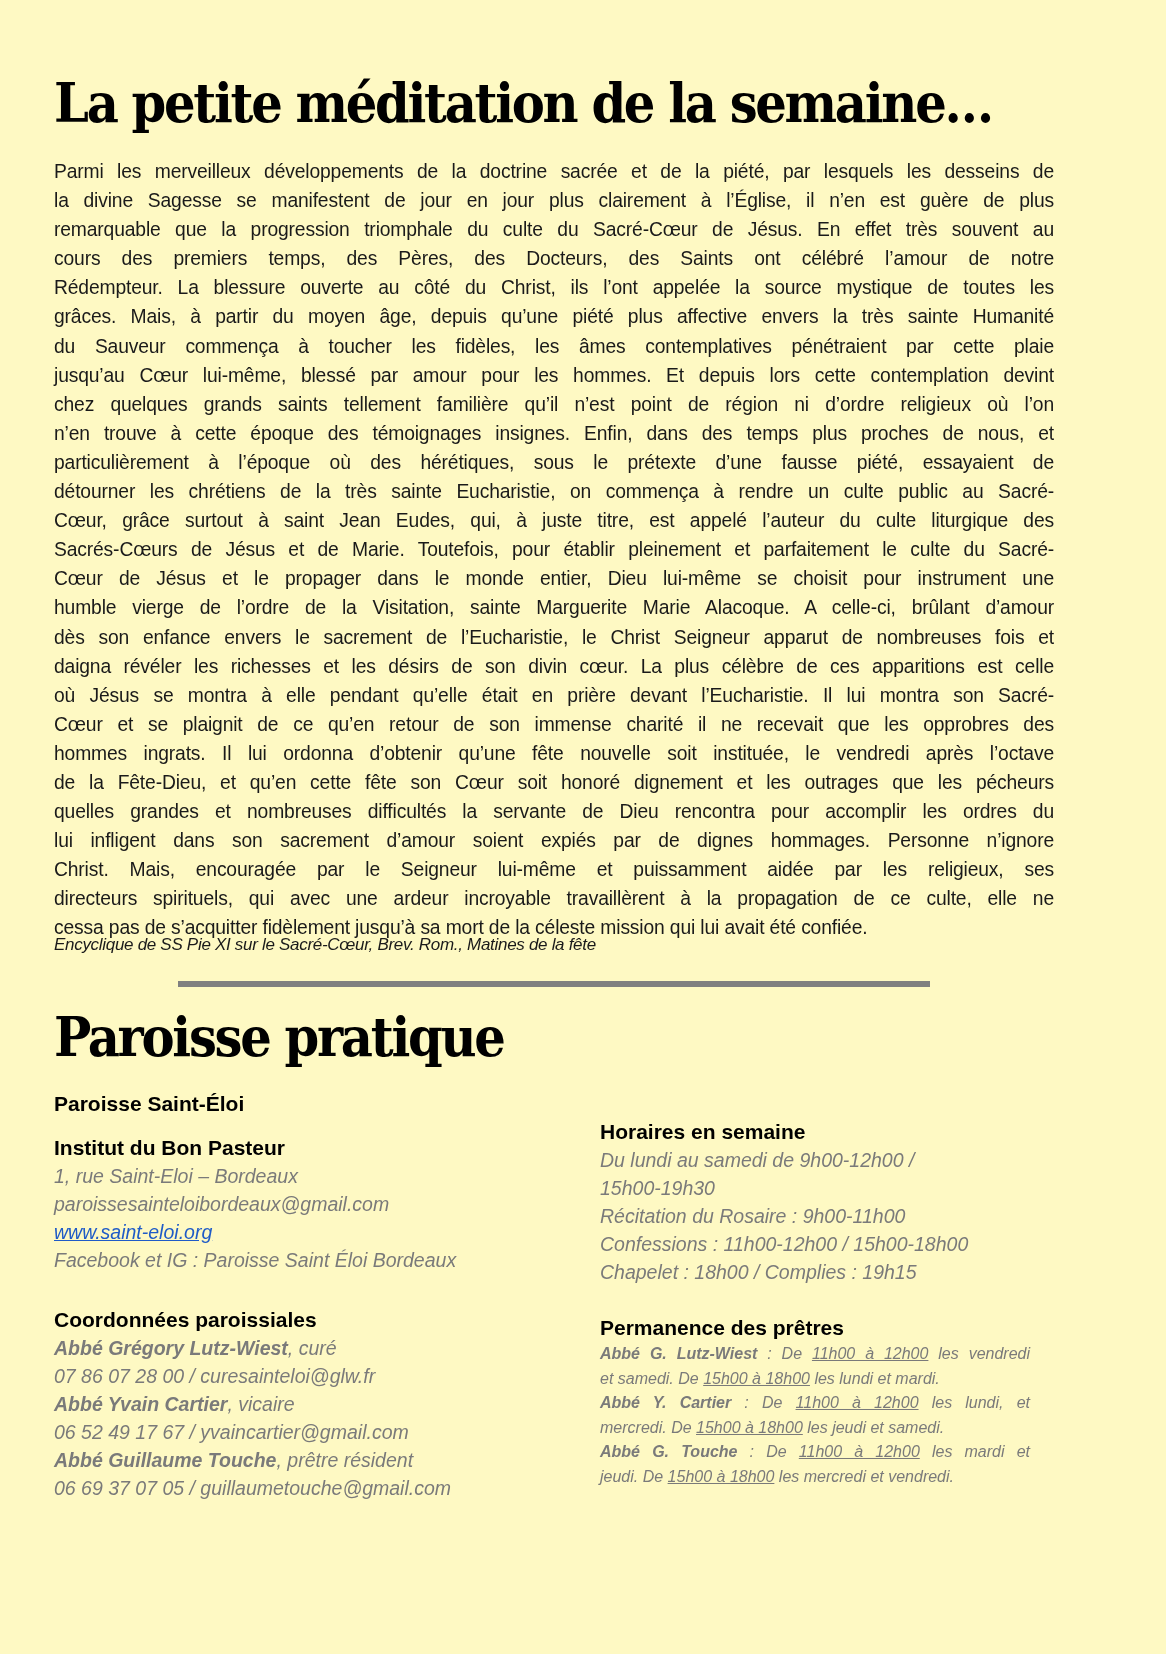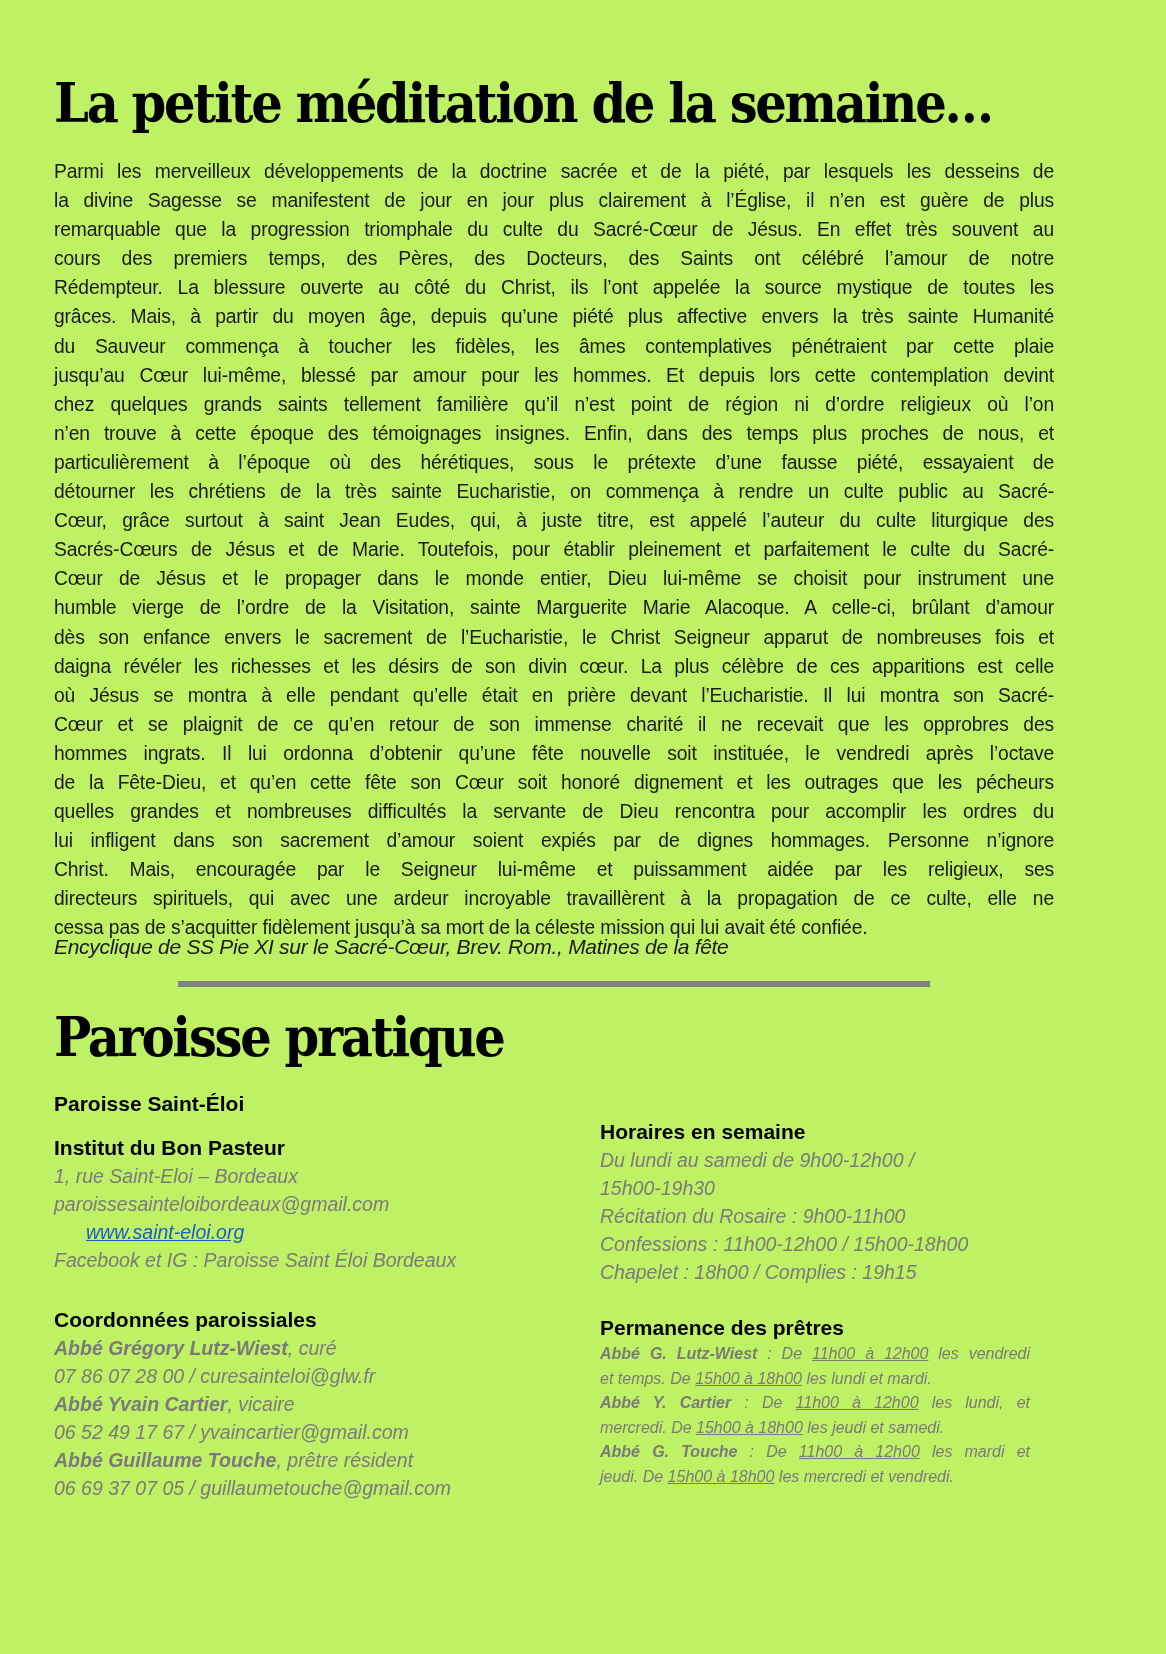--- a/index.html
+++ b/index.html
@@ -1,17 +1,17 @@
 <!DOCTYPE html>
 <html><head>
   <meta charset="utf-8">
   <style>
     html, body { margin: 0; padding: 0; background: #ffffff; }
     body { width: 1166px; height: 1654px; position: relative; overflow: hidden; }
-    .page { position: absolute; left: 0; top: 0; width: 1166px; height: 1654px; background: #bef264; }
+    .page { position: absolute; left: 0; top: 0; width: 1166px; height: 1654px; background: #fef9c3; }
 
     .h1 {
       position: absolute; left: 54px;
       font-family: "DejaVu Serif", serif; font-weight: bold;
       font-size: 54px; letter-spacing: -2.5px; color: #000;
       transform: scaleX(0.92); transform-origin: left center;
       white-space: nowrap; margin: 0; line-height: 1;
     }
     #title-meditation { top: 76px; }
     #title-paroisse { top: 1010px; }
@@ -20,35 +20,35 @@
       position: absolute; left: 54px; top: 157px; width: 1000px;
       font-family: "Liberation Sans", sans-serif; font-size: 19.3px;
       line-height: 29.1px; color: #1a1a1a; text-align: justify;
       letter-spacing: -0.15px;
     }
     .body-text .line { display: block; text-align: justify; text-align-last: justify; white-space: nowrap; height: 29.1px; }
     .body-text .line.last { text-align-last: left; }
     .citation {
       position: absolute; left: 54px; top: 935px;
       font-family: "Liberation Sans", sans-serif; font-style: italic;
-      font-size: 21px; color: #1a1a1a; letter-spacing: -0.3px;
+      font-size: 17px; color: #1a1a1a; letter-spacing: -0.3px;
     }
     .divider {
       position: absolute; left: 178px; top: 981px; width: 752px; height: 6px;
       background: #808080;
     }
 
     .col { position: absolute; font-family: "Liberation Sans", sans-serif; }
     .col-left { left: 54px; top: 1090px; width: 500px; }
     .col-right { left: 600px; top: 1118px; width: 430px; }
 
     .bold-head { font-weight: bold; color: #000; font-size: 21px; line-height: 28px; }
     .gray-it { font-style: italic; color: #7a7a7a; font-size: 19.5px; line-height: 28px; }
     .gray-it b { font-weight: bold; }
-    .link { color: #1f5bc7; text-decoration: underline; font-style: italic; font-size: 19.5px; line-height: 28px; display: block; margin-left: 32px; }
+    .link { color: #1f5bc7; text-decoration: underline; font-style: italic; font-size: 19.5px; line-height: 28px; display: block; }
     .spacer { height: 28px; }
 
     .perm { font-style: italic; color: #7a7a7a; font-size: 16px; line-height: 24.5px; text-align: justify; }
     .perm b { font-weight: bold; }
     .perm u { text-decoration: underline; }
     .perm .pline { display: block; text-align: justify; text-align-last: justify; white-space: nowrap; }
     .perm .pline.last { text-align-last: left; }
   </style>
 </head>
 <body>
@@ -122,21 +122,21 @@
     <div class="gray-it">Du lundi au samedi de 9h00-12h00 /</div>
     <div class="gray-it">15h00-19h30</div>
     <div class="gray-it">Récitation du Rosaire : 9h00-11h00</div>
     <div class="gray-it">Confessions : 11h00-12h00 / 15h00-18h00</div>
     <div class="gray-it">Chapelet : 18h00 / Complies : 19h15</div>
     <div class="spacer"></div>
     <div class="bold-head" style="">Permanence des prêtres</div>
 
     <div class="perm">
       <span class="pline"><b>Abbé G. Lutz-Wiest</b><span> : De </span><u>11h00 à 12h00</u><span> les vendredi</span></span>
-      <span class="pline last"><span>et temps. De </span><u>15h00 à 18h00</u><span> les lundi et mardi.</span></span>
+      <span class="pline last"><span>et samedi. De </span><u>15h00 à 18h00</u><span> les lundi et mardi.</span></span>
     </div>
     <div class="perm">
       <span class="pline"><b>Abbé Y. Cartier</b><span> : De </span><u>11h00 à 12h00</u><span> les lundi, et</span></span>
       <span class="pline last"><span>mercredi. De </span><u>15h00 à 18h00</u><span> les jeudi et samedi.</span></span>
     </div>
     <div class="perm">
       <span class="pline"><b>Abbé G. Touche</b><span> : De </span><u>11h00 à 12h00</u><span> les mardi et</span></span>
       <span class="pline last"><span>jeudi. De </span><u>15h00 à 18h00</u><span> les mercredi et vendredi.</span></span>
     </div>
   </div>

